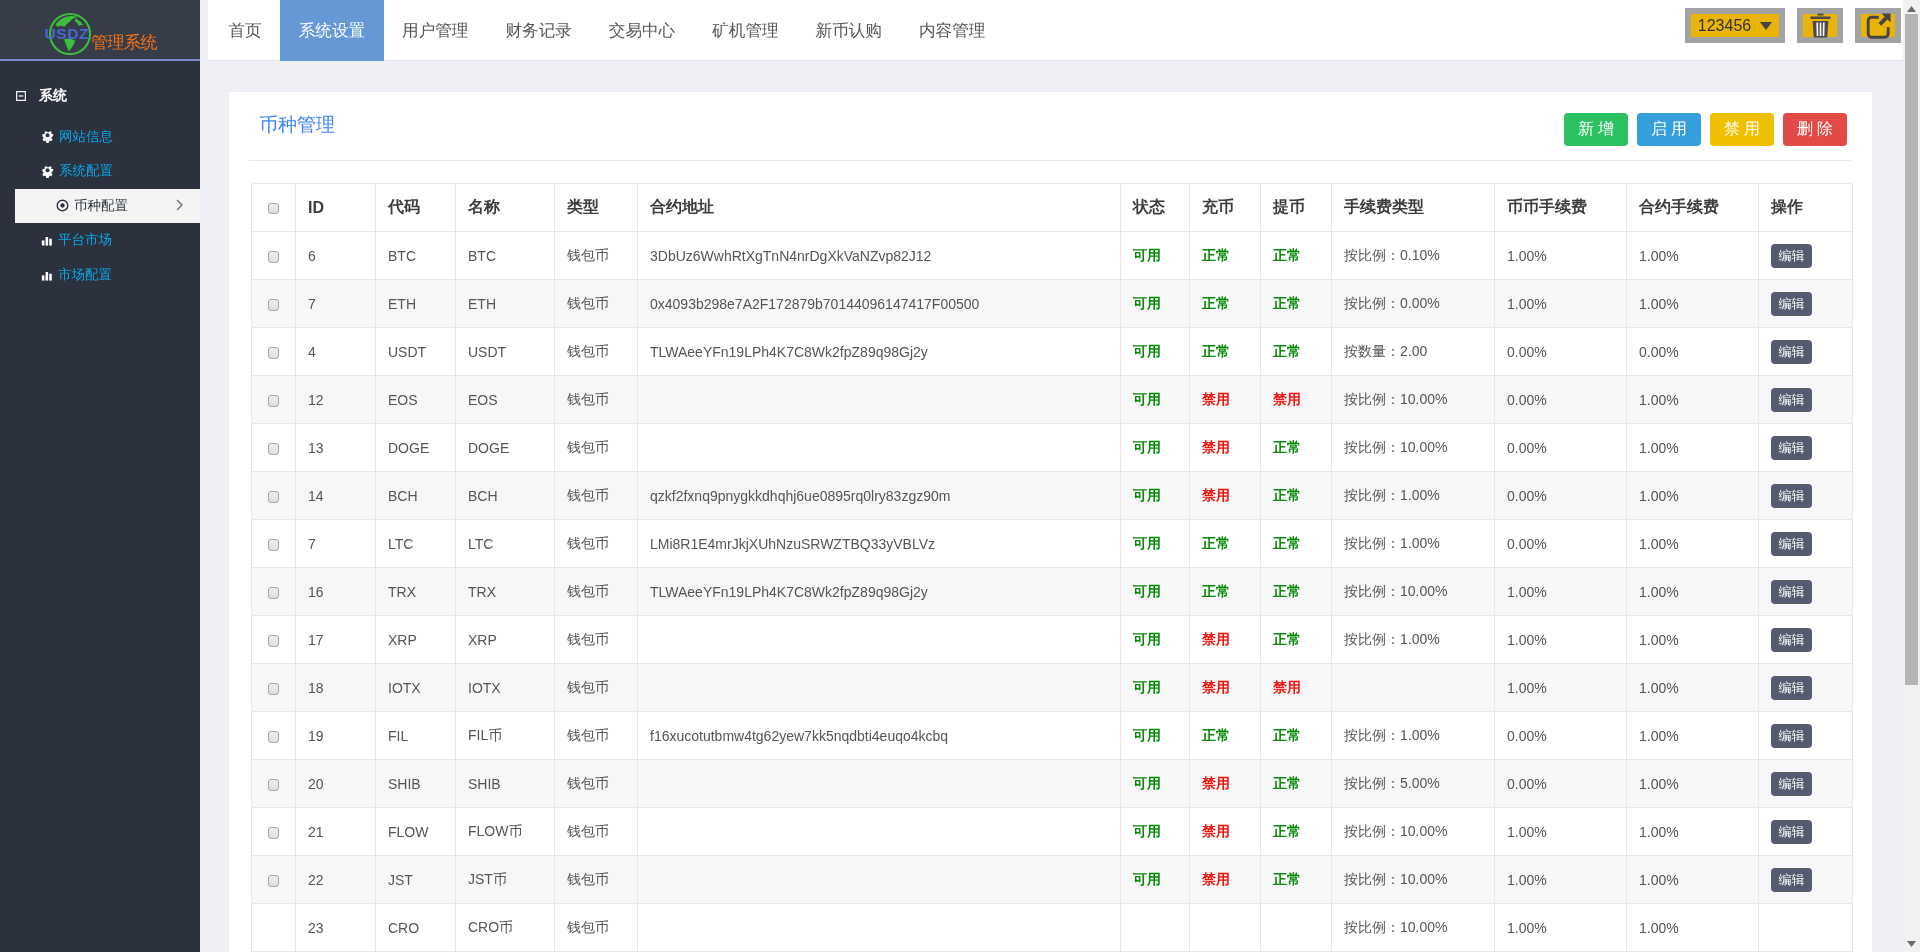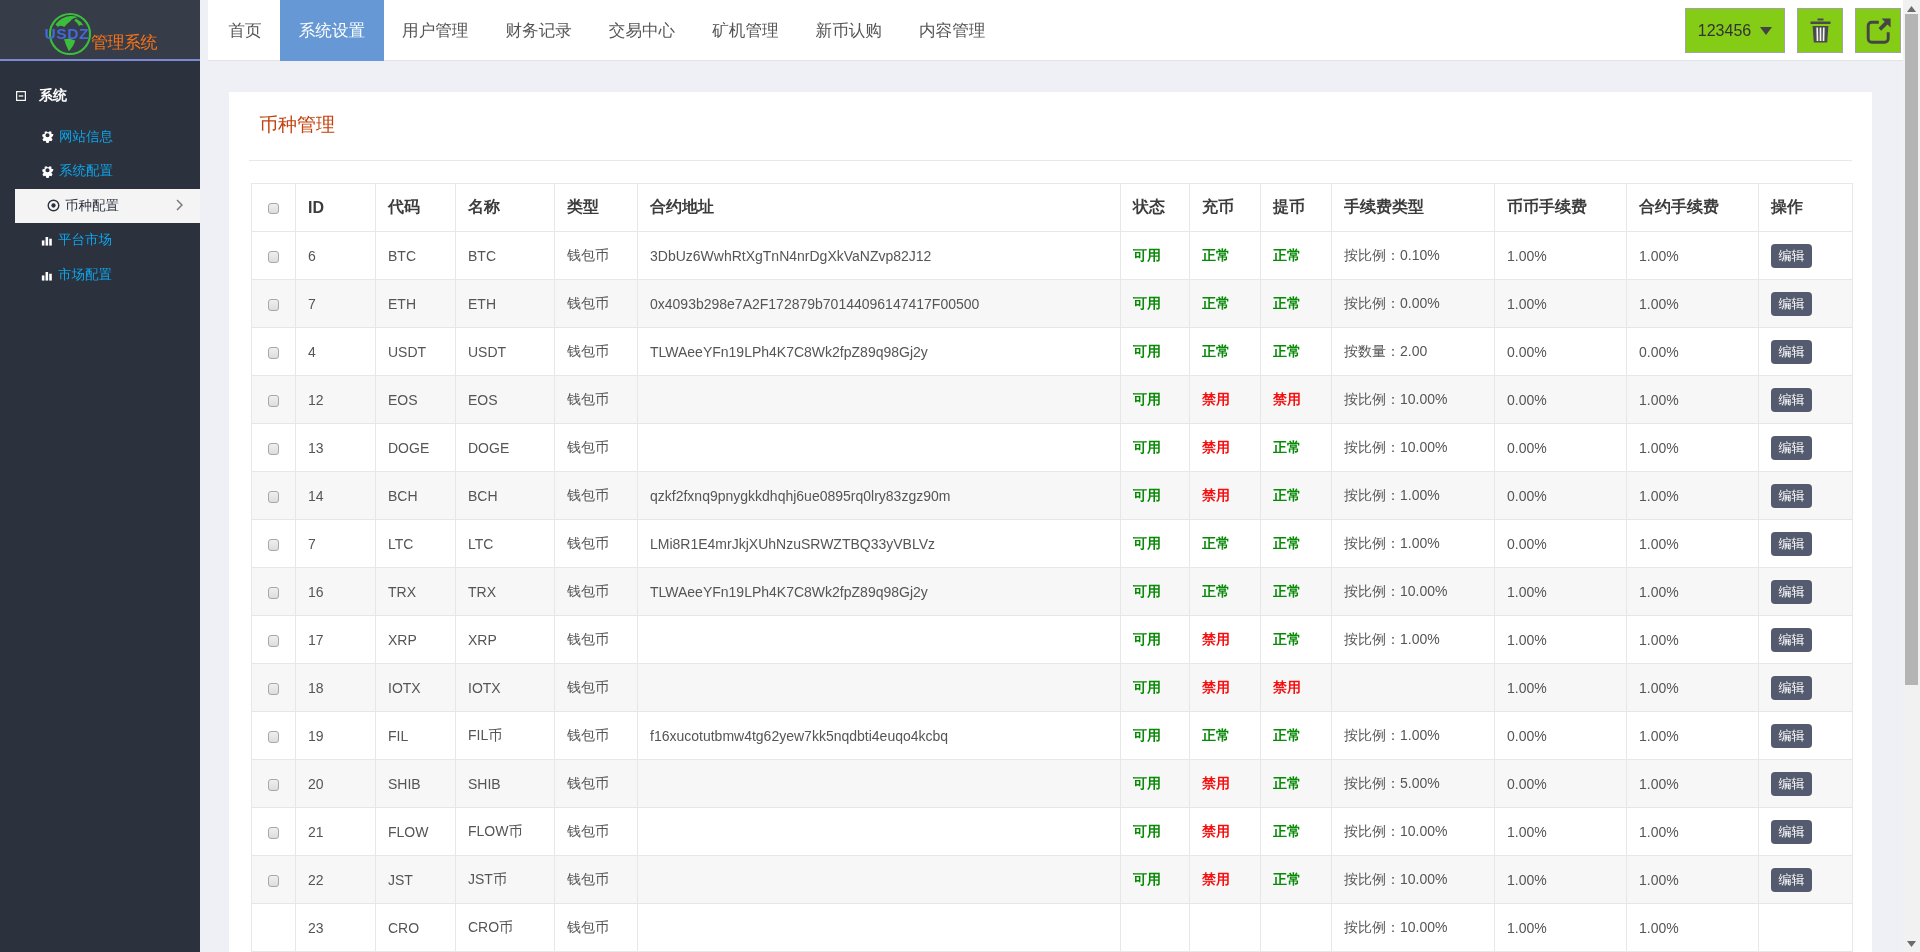--- a/index.html
+++ b/index.html
@@ -10,39 +10,39 @@
 
 .sidebar { position:fixed; left:0; top:0; width:200px; height:952px; background:#2b313d; z-index:10; }
 .logo { height:61px; background:#363c48; border-bottom:2px solid #7d88d2; position:relative; }
 .logo svg.globe { position:absolute; left:44px; top:11px; }
 .logo-text { position:absolute; left:91px; top:34px; color:#f97316; font-size:17px; line-height:17px; letter-spacing:-0.5px; }
 .menu { padding-top:16.5px; }
 .menu-head { display:flex; align-items:center; height:36px; padding-left:16px; color:#fff; font-size:14px; font-weight:bold; margin-bottom:6px; }
 .menu-head svg { margin-right:13px; }
 .mitem { display:flex; align-items:center; height:34.5px; color:#0ea5e9; font-size:13.5px; padding-left:41px; position:relative; }
 .mitem svg { margin-right:5px; flex:0 0 auto; }
-.mitem.active { background:#f4f4f4; color:#2b313d; margin-left:15px; padding-left:32px; }
+.mitem.active { background:#f4f4f4; color:#2b313d; margin-left:15px; padding-left:41px; }
 .mitem.active .chev { position:absolute; right:12px; top:10px; }
 
 
 .topbar { position:fixed; left:208px; top:0; width:1703px; height:61px; background:#fff; border-bottom:1px solid #e3e3e3; z-index:9; }
 .tabs { display:flex; height:61px; align-items:stretch; padding-left:2px; }
 .tab { display:flex; align-items:center; padding:0 18.5px; font-size:16.6px; color:#555; }
 .tab.active { background:#6598d4; color:#fff; }
 .topright { position:absolute; right:10px; top:8px; display:flex; }
-.tbtn { height:45px; background:#84cc16; border:1px solid #a3a3a3; margin-left:12px; display:flex; align-items:center; justify-content:center; }
+.tbtn { height:35px; background:#eab308; border:6px solid #a3a3a3; margin-left:12px; display:flex; align-items:center; justify-content:center; }
 .tbtn.dd { width:100px; font-size:16px; color:#333; }
 .tbtn.sq { width:46px; }
 .caret { display:inline-block; width:0; height:0; border-left:6.5px solid transparent; border-right:6.5px solid transparent; border-top:8.5px solid #444; margin-left:9px; }
 
 
 .main { position:absolute; left:200px; top:61px; width:1703px; background:#eef0f5; padding:31px 31px 0 29px; }
 .card { background:#fff; width:1643px; min-height:880px; }
 .card-head { position:relative; height:68px; }
-.card-title { position:absolute; left:30px; top:20px; font-size:19px; color:#c2410c; }
+.card-title { position:absolute; left:30px; top:20px; font-size:19px; color:#3b82f6; }
 .btns { position:absolute; right:25px; top:21px; display:flex; }
 .btn { width:64px; height:33px; border-radius:4px; color:#fff; font-size:16px; display:flex; align-items:center; justify-content:center; margin-left:9px; letter-spacing:4px; text-indent:4px; }
 .btn.green { background:#2cc161; }
 .btn.blue { background:#349fdc; }
 .btn.yellow { background:#f0c000; }
 .btn.red { background:#e24b45; }
 .hr { margin:0 20px; border-top:1px solid #e8e8e8; }
 .tablewrap { padding:22px 22px 0 22px; }
 
 table { border-collapse:collapse; table-layout:fixed; width:1601px; font-size:14px; color:#555; }
@@ -142,20 +142,26 @@
           <path fill="#454545" d="M16.6 1.6h9v9l-3.1-3.1-6.3 6.3-2.7-2.7 6.2-6.3z"></path>
         </svg>
     </div>
   </div>
 </div>
 
 <div class="main">
   <div class="card">
     <div class="card-head">
       <div class="card-title">币种管理</div>
+      <div class="btns">
+        <div class="btn green">新增</div>
+        <div class="btn blue">启用</div>
+        <div class="btn yellow">禁用</div>
+        <div class="btn red">删除</div>
+      </div>
     </div>
     <div class="hr"></div>
     <div class="tablewrap">
       <table>
         <colgroup>
             <col class="c0">
             <col class="c1">
             <col class="c2">
             <col class="c3">
             <col class="c4">

